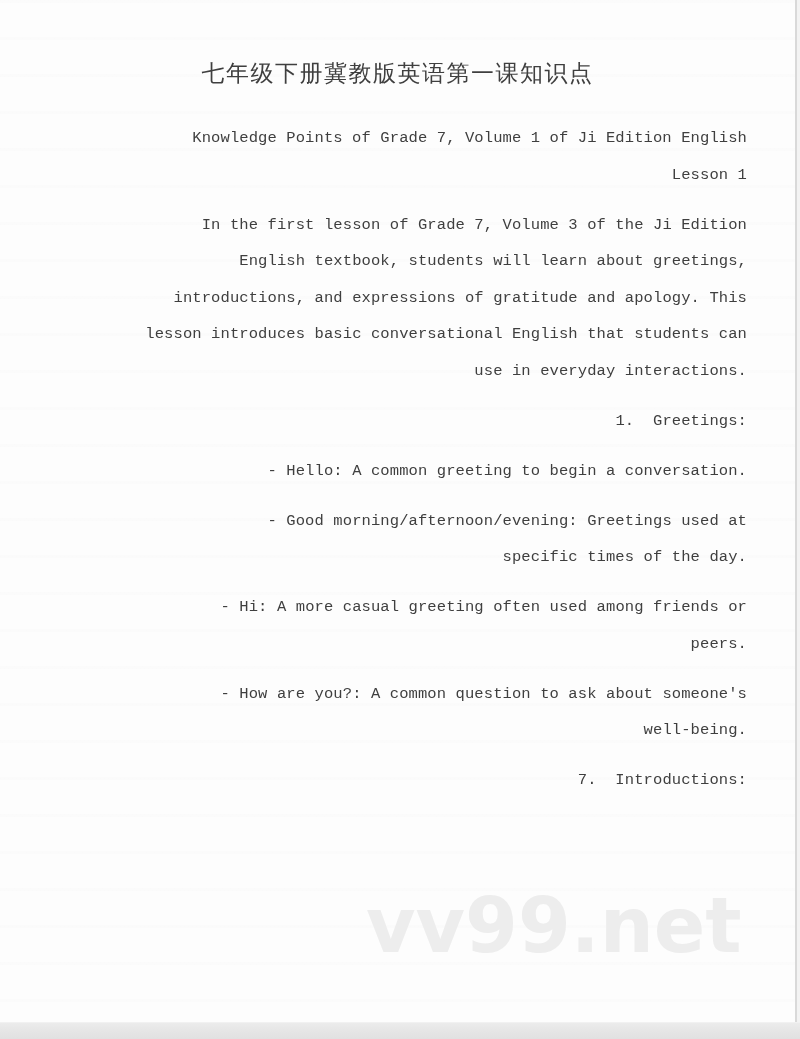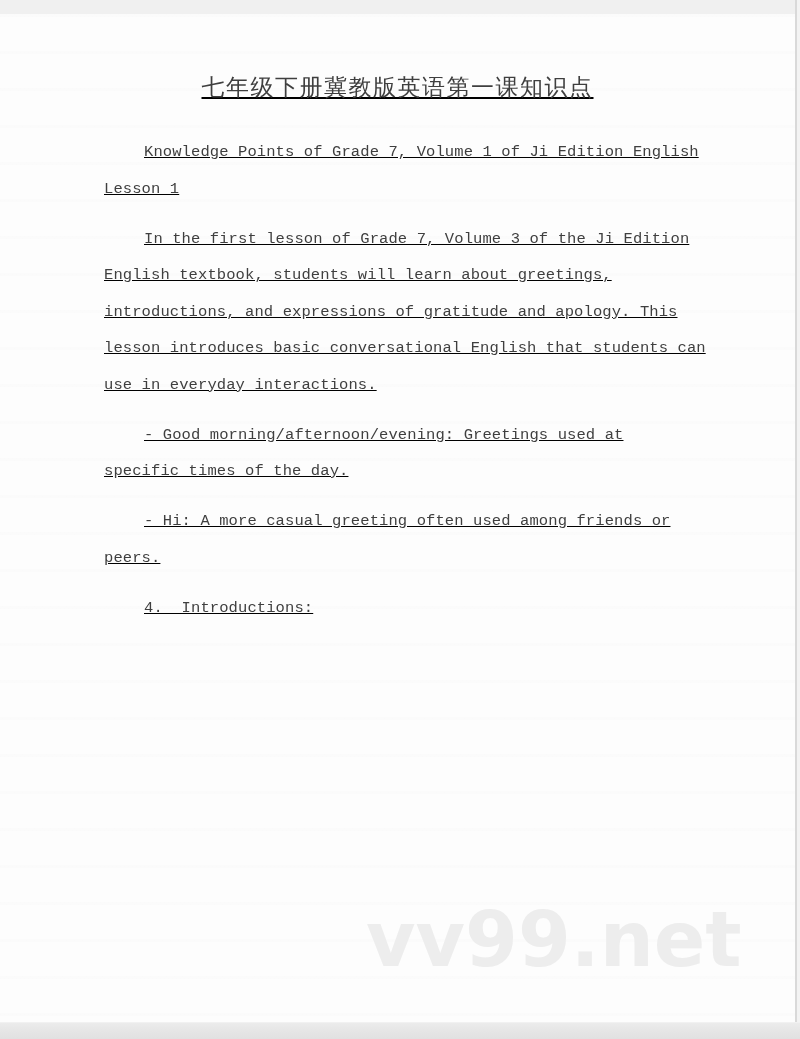--- a/index.html
+++ b/index.html
@@ -11,43 +11,43 @@
   }
   * { margin: 0; padding: 0; box-sizing: border-box; }
   html, body { width: 800px; height: 1039px; overflow: hidden; }
   body {
     position: relative;
     background: #f0f0f0;
     font-family: "Liberation Mono", "DejaVu Sans Mono", monospace;
   }
   .page {
     position: absolute;
-    left: 0; top: 14px;
+    left: 0; top: 0;
     width: 795px; height: 1022px;
     background: var(--page-bg);
     
     background-image: repeating-linear-gradient(
       to bottom,
       rgba(120,120,120,0.016) 0px, rgba(120,120,120,0.016) 3px,
       rgba(255,255,255,0) 3px, rgba(255,255,255,0) 37px);
     overflow: hidden;
-    text-decoration: underline;
   }
   .doc-title {
     margin: 57px 0 29px 0;
     font-size: 23px;
     line-height: 34px;
     font-weight: normal;
     text-align: center;
     letter-spacing: 1.5px;
     color: var(--text);
     font-family: "Liberation Serif", "DejaVu Serif", serif;
   }
   .content {
-    padding: 0 90px 0 104px;
+    padding: 0 48px 0 104px;
+    text-align: right;
   }
   .content p {
     font-size: 15.5px;
     line-height: 36.5px;
     margin: 0 0 13.5px 0;
     text-indent: 40px;
     white-space: pre;        
     color: var(--text);
     letter-spacing: 0.1px;
   }
@@ -84,24 +84,28 @@
   <h1 class="doc-title">七年级下册冀教版英语第一课知识点</h1>
 
   <div class="content">
     <p>Knowledge Points of Grade 7, Volume 1 of Ji Edition English
 Lesson 1</p>
     <p>In the first lesson of Grade 7, Volume 3 of the Ji Edition
 English textbook, students will learn about greetings,
 introductions, and expressions of gratitude and apology. This
 lesson introduces basic conversational English that students can
 use in everyday interactions.</p>
+    <p>1.  Greetings:</p>
+    <p>- Hello: A common greeting to begin a conversation.</p>
     <p>- Good morning/afternoon/evening: Greetings used at
 specific times of the day.</p>
     <p>- Hi: A more casual greeting often used among friends or
 peers.</p>
-    <p>4.  Introductions:</p>
+    <p>- How are you?: A common question to ask about someone's
+well-being.</p>
+    <p>7.  Introductions:</p>
   </div>
 
   <div class="watermark">vv99.net</div>
 </div>
 
 <div class="right-edge"></div>
 <div class="bottom-band"></div>
 
 </body></html>

